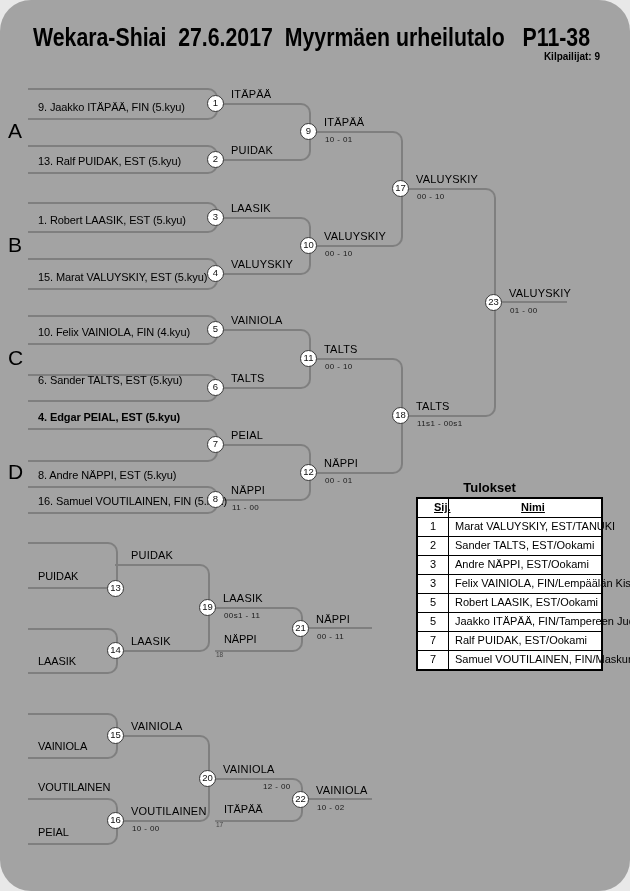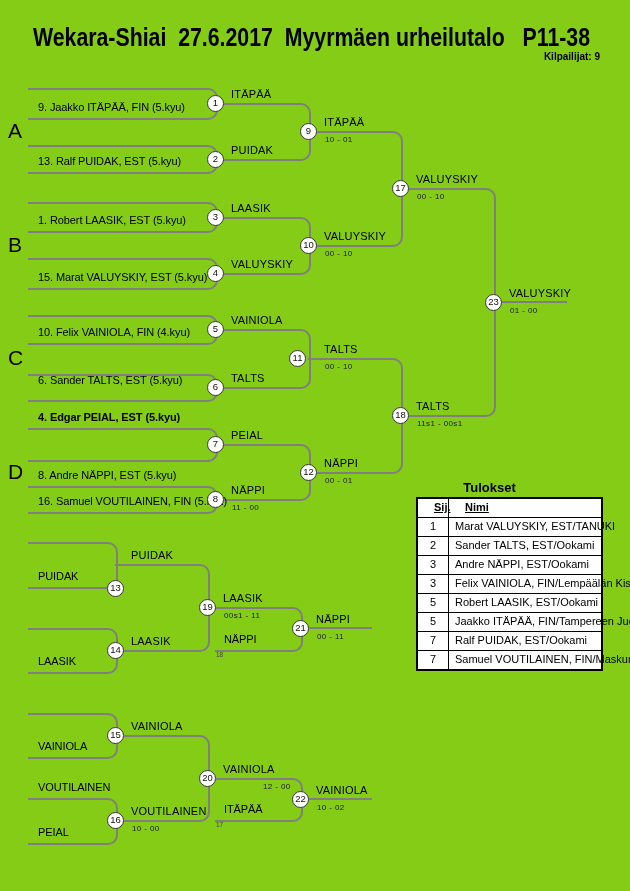--- a/index.html
+++ b/index.html
@@ -1,41 +1,41 @@
 <!DOCTYPE html>
 <html><head>
 <meta charset="utf-8">
 <style>
   :root{
     --line:#7f7f7f;
     --circ:#383838;
   }
   html,body{margin:0;padding:0;}
   body{font-family:"Liberation Sans","DejaVu Sans",sans-serif;background:#e8e8e8;}
-  #page{position:relative;width:630px;height:891px;background:#84cc16;overflow:hidden;margin:0 auto;}
+  #page{position:relative;width:630px;height:891px;background:#a3a3a3;overflow:hidden;margin:0 auto;border-radius:31px;}
   .abs{position:absolute;}
   #title{left:33px;top:23px;font-size:25px;font-weight:bold;white-space:pre;transform-origin:left top;color:#000;}
   #competitors{left:460px;top:51px;width:140px;text-align:right;font-size:10px;font-weight:bold;color:#000;}
   .pool-label{font-size:21px;line-height:21px;color:#000;}
   .join-top{border-top:2px solid var(--line);border-right:2px solid var(--line);border-top-right-radius:10px;}
   .join-bot{border-bottom:2px solid var(--line);border-right:2px solid var(--line);border-bottom-right-radius:10px;}
   .tail{border-top:2px solid var(--line);}
   .mcircle{width:17px;height:17px;box-sizing:border-box;border:1.5px solid var(--circ);border-radius:50%;background:#fff;z-index:5;
            font-size:9.5px;line-height:14px;text-align:center;color:#111;}
   .slot-name{font-size:11px;line-height:13px;white-space:pre;color:#000;letter-spacing:-0.1px;}
   .winner-label{font-size:11px;line-height:13px;white-space:pre;color:#000;letter-spacing:0.2px;}
   .score{font-size:8px;line-height:9px;white-space:pre;color:#1a1a1a;letter-spacing:0.4px;}
   .drop-ref{font-size:6.5px;line-height:7px;color:#444;}
   #results-title{left:396px;top:480px;width:187px;text-align:center;font-size:13px;font-weight:bold;color:#000;}
   #results-table{left:416px;top:497px;width:187px;border:2px solid #000;background:#fff;box-sizing:border-box;}
   .t-row{display:flex;height:18px;border-bottom:1px solid #000;}
   .t-row:last-child{border-bottom:none;}
   .t-rank{width:31px;flex:0 0 31px;border-right:1px solid #000;text-align:center;font-size:11px;line-height:17px;box-sizing:border-box;}
   .t-name{flex:1;padding-left:6px;font-size:11px;line-height:17px;white-space:nowrap;overflow:visible;}
-  .t-head .t-rank,.t-head .t-name{font-weight:bold;text-align:left;padding-left:16px;text-decoration:underline;}
+  .t-head .t-rank,.t-head .t-name{font-weight:bold;text-align:center;padding-left:16px;text-decoration:underline;}
 </style>
 </head>
 <body>
 
 <div id="page">
   <div id="title" class="abs" style="transform: scaleX(0.851682);">Wekara-Shiai  27.6.2017  Myyrmäen urheilutalo   P11-38</div>
   <div id="competitors" class="abs">Kilpailijat: 9</div>
 
   <div id="bracket">
       <div class="abs pool-label" style="left: 8px; top: 120px;">A</div>
@@ -80,21 +80,21 @@
       <div class="abs mcircle" style="left: 300px; top: 123px;">9</div>
       <div class="abs winner-label" style="left: 324px; top: 116px;">ITÄPÄÄ</div>
       <div class="abs score" style="left: 325px; top: 135px;">10 - 01</div>
       <div class="abs join-top" style="left: 215px; top: 217px; width: 94px; height: 28px;"></div>
       <div class="abs join-bot" style="left: 215px; top: 245px; width: 94px; height: 28px;"></div>
       <div class="abs mcircle" style="left: 300px; top: 237px;">10</div>
       <div class="abs winner-label" style="left: 324px; top: 230px;">VALUYSKIY</div>
       <div class="abs score" style="left: 325px; top: 249px;">00 - 10</div>
       <div class="abs join-top" style="left: 215px; top: 329px; width: 94px; height: 29px;"></div>
       <div class="abs join-bot" style="left: 215px; top: 358px; width: 94px; height: 29px;"></div>
-      <div class="abs mcircle" style="left: 289px; top: 350px;">11</div>
+      <div class="abs mcircle" style="left: 300px; top: 350px;">11</div>
       <div class="abs winner-label" style="left: 324px; top: 343px;">TALTS</div>
       <div class="abs score" style="left: 325px; top: 362px;">00 - 10</div>
       <div class="abs join-top" style="left: 215px; top: 444px; width: 94px; height: 28px;"></div>
       <div class="abs join-bot" style="left: 215px; top: 472px; width: 94px; height: 27px;"></div>
       <div class="abs mcircle" style="left: 300px; top: 464px;">12</div>
       <div class="abs winner-label" style="left: 324px; top: 457px;">NÄPPI</div>
       <div class="abs score" style="left: 325px; top: 476px;">00 - 01</div>
       <div class="abs join-top" style="left: 308px; top: 131px; width: 93px; height: 57px;"></div>
       <div class="abs join-bot" style="left: 308px; top: 188px; width: 93px; height: 57px;"></div>
       <div class="abs mcircle" style="left: 392px; top: 180px;">17</div>

